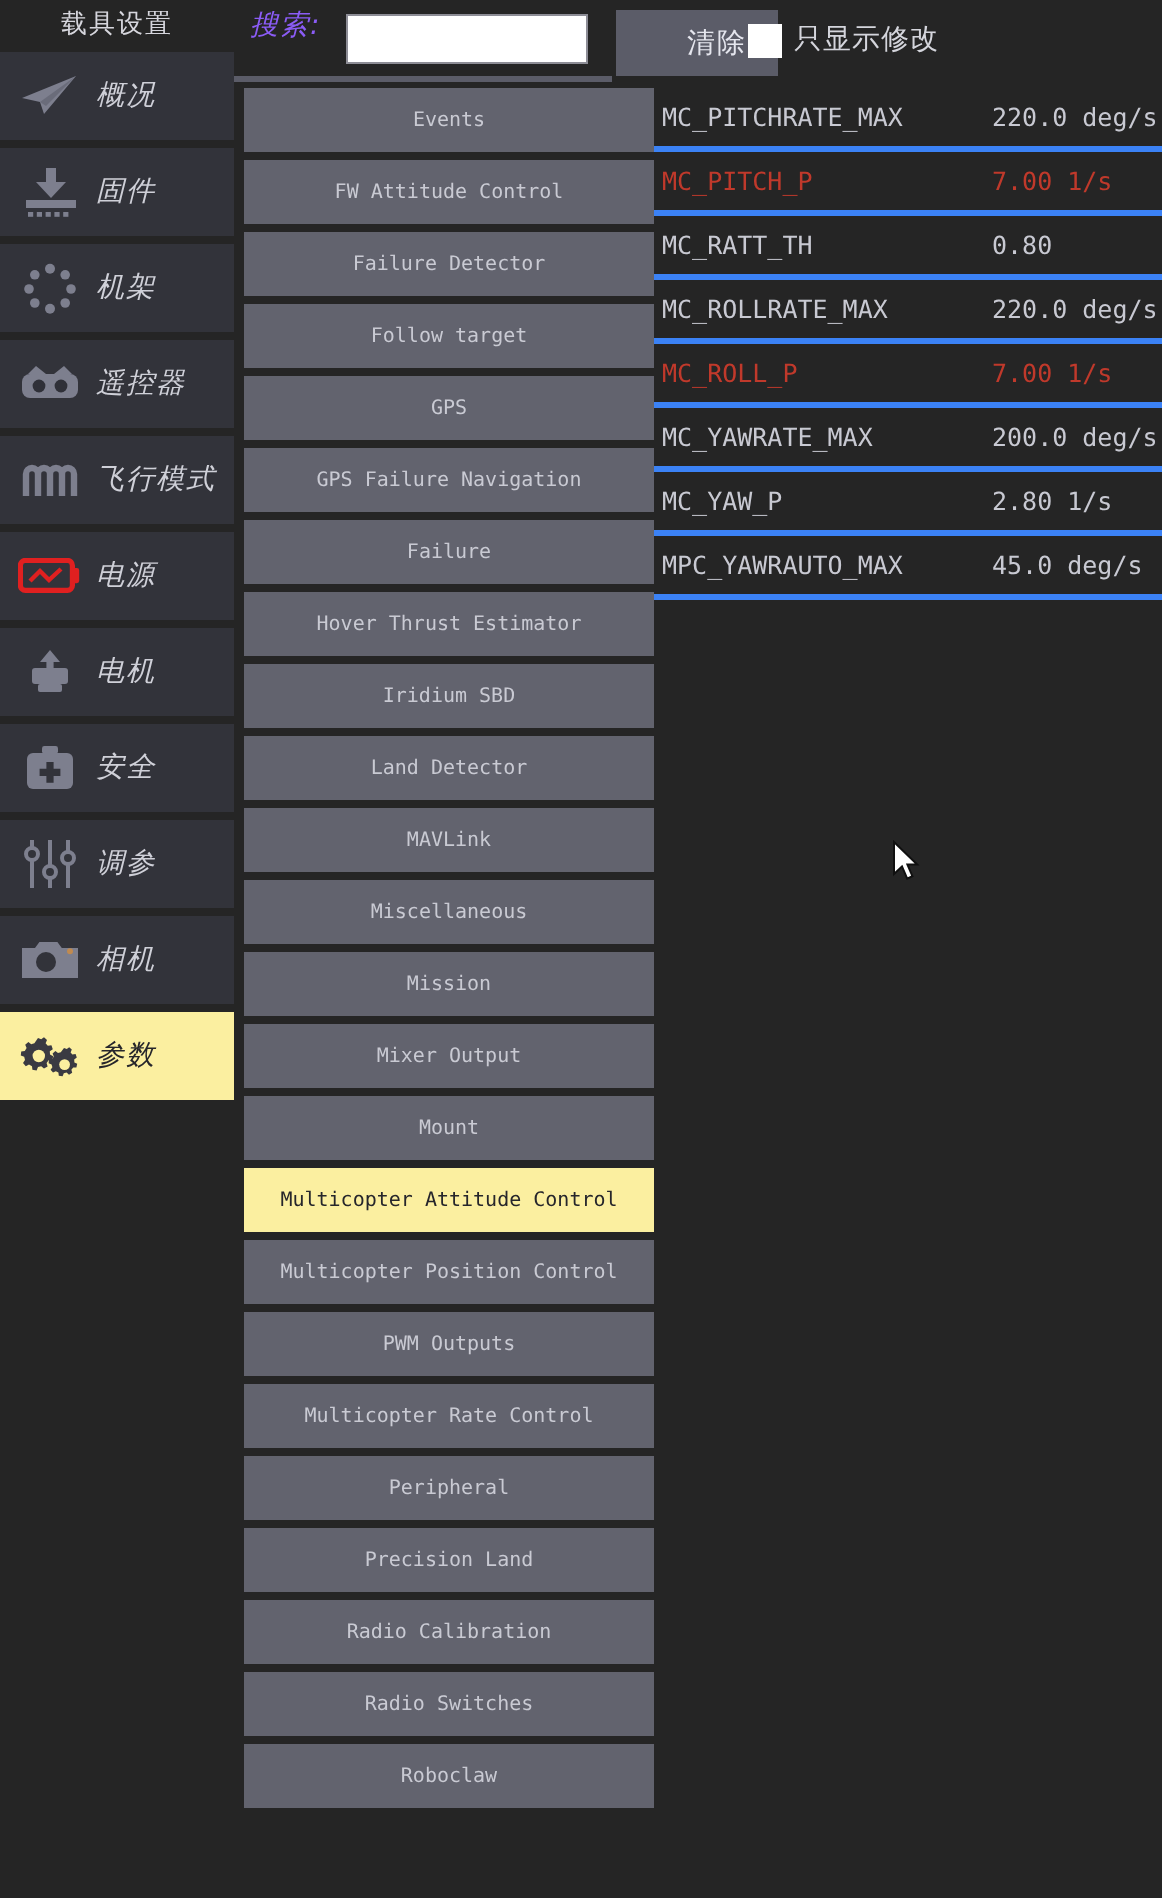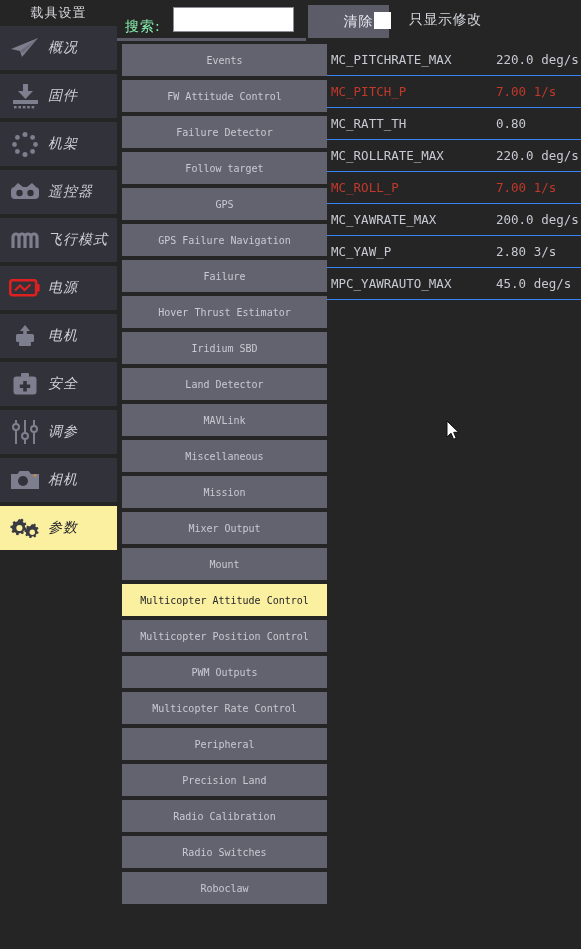--- a/index.html
+++ b/index.html
@@ -78,25 +78,26 @@
   
   #topbar {
     position: absolute;
     left: 117px; top: 0;
     width: 464px;
     height: 44px;
     background: #252525;
   }
   #search-label {
     position: absolute;
-    left: 8px; top: 18px;
-    color: #86efac;
+    left: 8px; top: 4px;
+    color: #8b5cf6;
     font-family: "DejaVu Sans", sans-serif;
     font-size: 14px;
     letter-spacing: 1px;
+    font-style: italic;
   }
   #search-input {
     position: absolute;
     left: 56px; top: 7px;
     width: 121px;
     height: 25px;
     background: #ffffff;
     border: 1px solid #8d8d96;
     box-sizing: border-box;
     padding: 0 4px;
@@ -133,21 +134,21 @@
     position: absolute;
     left: 257px; top: 12px;
     width: 17px;
     height: 17px;
     background: #ffffff;
     border: none;
     cursor: pointer;
   }
   #modified-label {
     position: absolute;
-    left: 292px; top: 11px;
+    left: 280px; top: 11px;
     color: #d4d5dc;
     font-family: "DejaVu Sans", sans-serif;
     font-size: 14px;
     letter-spacing: 0.5px;
     white-space: nowrap;
   }
 
   
   #grouplist {
     position: absolute;
@@ -191,21 +192,21 @@
   #paramtable {
     position: absolute;
     left: 327px; top: 44px;
     width: 254px;
     height: 905px;
     overflow: hidden;
   }
   .param-row {
     position: relative;
     height: 32px;
-    border-bottom: 1px solid #3b82f6;
+    border-bottom: 3px solid #3b82f6;
     display: flex;
     align-items: center;
     box-sizing: border-box;
     cursor: pointer;
   }
   .param-name {
     position: absolute;
     left: 4px;
     color: #c8c9d2;
     font-family: "DejaVu Sans Mono", monospace;
@@ -479,21 +480,21 @@
       <div class="param-row modified">
         <div class="param-name">MC_ROLL_P</div>
         <div class="param-value">7.00 1/s</div>
       </div>
       <div class="param-row">
         <div class="param-name">MC_YAWRATE_MAX</div>
         <div class="param-value">200.0 deg/s</div>
       </div>
       <div class="param-row">
         <div class="param-name">MC_YAW_P</div>
-        <div class="param-value">2.80 3/s</div>
+        <div class="param-value">2.80 1/s</div>
       </div>
       <div class="param-row">
         <div class="param-name">MPC_YAWRAUTO_MAX</div>
         <div class="param-value">45.0 deg/s</div>
       </div>
     </div>
 
   <svg id="cursor" viewBox="0 0 14 21" style="left: 446px; top: 420px;">
     <path d="M1,1 L1,17 L5,13.2 L7.6,19.3 L10.2,18.1 L7.7,12.3 L12.6,12.3 Z" fill="#ffffff" stroke="#101010" stroke-width="1"></path>
   </svg>

